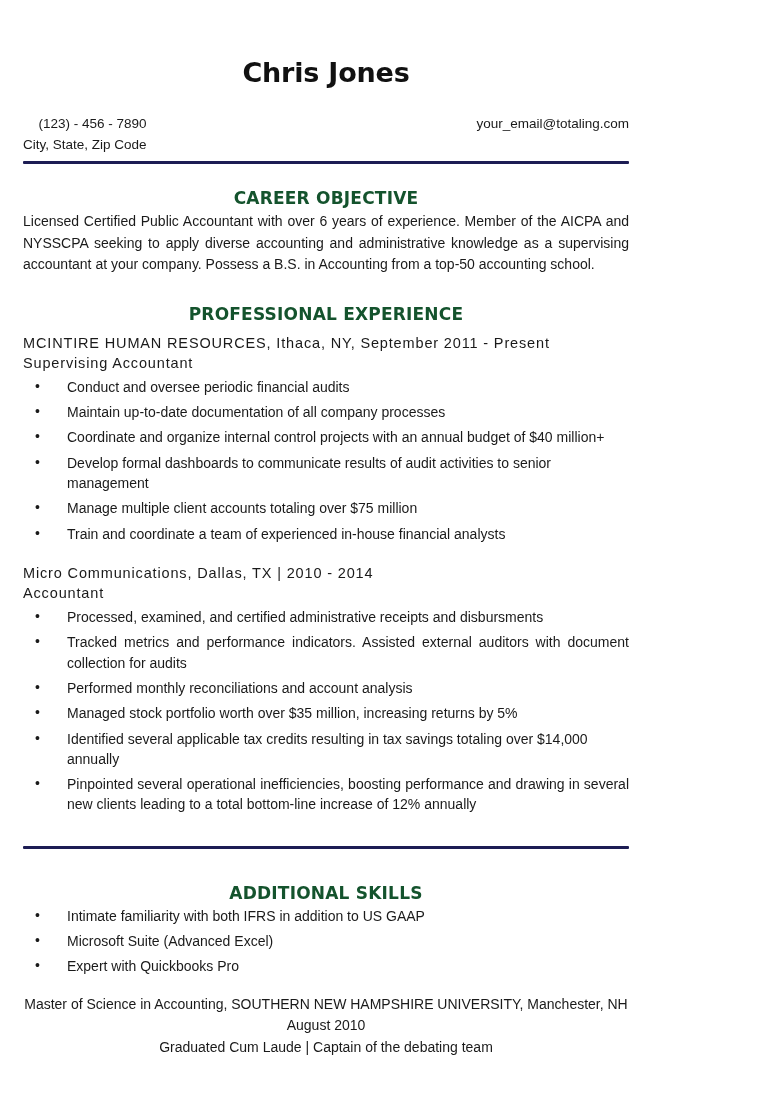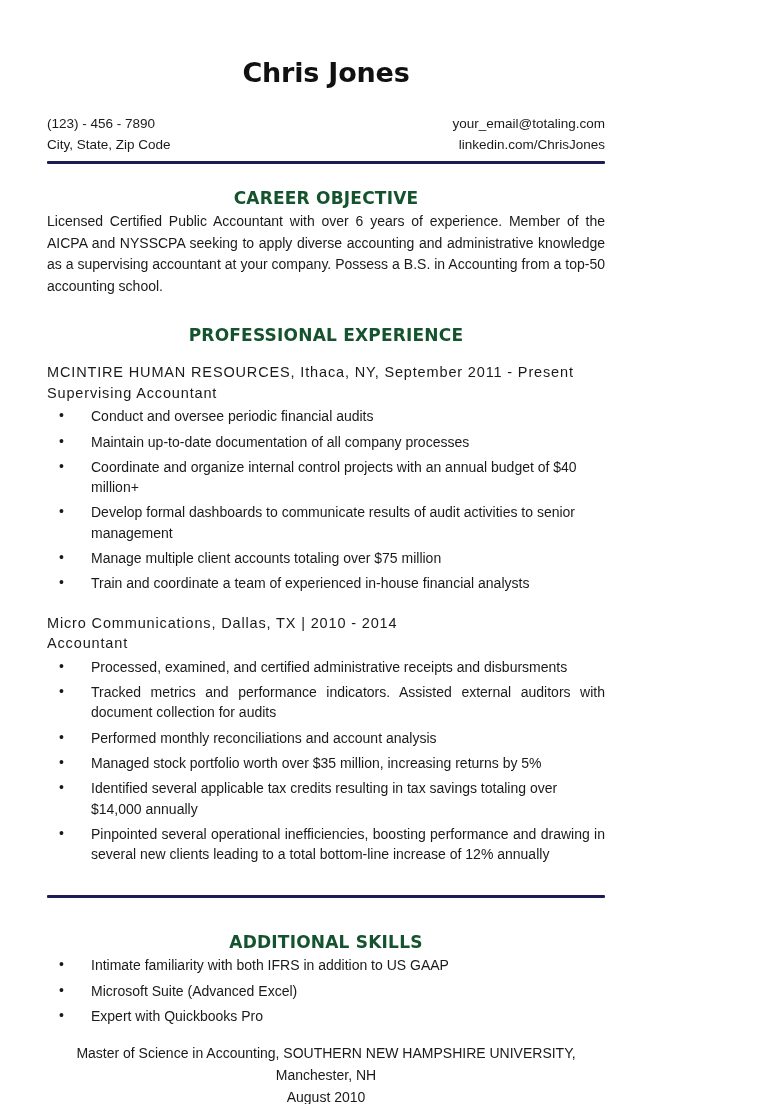--- a/index.html
+++ b/index.html
@@ -11,21 +11,21 @@
     background: #ffffff;
     font-family: "Liberation Sans", sans-serif;
     color: #1a1a1a;
     overflow: hidden;
   }
 
   .page {
     position: relative;
     width: 652px;
     height: 1104px;
-    padding: 0 47px;
+    padding: 0 23px;
   }
 
   
   .name {
     text-align: center;
     font-family: "DejaVu Sans", sans-serif;
     font-size: 27px;
     font-weight: bold;
     letter-spacing: -0.2px;
     color: #111111;
@@ -39,21 +39,21 @@
     justify-content: space-between;
     align-items: flex-start;
     margin-top: 25px;
   }
   .contact-col { line-height: 1.52; }
   .contact-col div {
     font-size: 13.5px;
     color: #1a1a1a;
     white-space: nowrap;
   }
-  .contact-left { text-align: left; }
+  .contact-left { text-align: right; }
   .contact-right { text-align: right; }
 
   
   .divider {
     height: 3px;
     background: #1d1d54;
     border-radius: 1px;
     margin-top: 6px;
   }
   .divider-mid {
@@ -81,21 +81,21 @@
   
   .objective {
     margin-top: 3px;
     font-size: 14px;
     line-height: 1.53;
     text-align: justify;
     color: #1a1a1a;
   }
 
   
-  .job { margin-top: 17px; }
+  .job { margin-top: 9px; }
   .job-head,
   .job-title {
     font-family: "Liberation Sans", sans-serif;
     font-size: 14.5px;
     letter-spacing: 0.85px;
     color: #1a1a1a;
     line-height: 1.42;
   }
   .job-second { margin-top: 19px; }
 
@@ -145,21 +145,20 @@
 
   <h1 class="name">Chris Jones</h1>
 
   <div class="contact-row">
     <div class="contact-col contact-left">
       <div>(123) - 456 - 7890</div>
       <div>City, State, Zip Code</div>
     </div>
     <div class="contact-col contact-right">
       <div>your_email@totaling.com</div>
-      <div>linkedin.com/ChrisJones</div>
     </div>
   </div>
 
   <div class="divider"></div>
 
   <h2 class="section-title st-objective">CAREER OBJECTIVE</h2>
   <p class="objective">Licensed Certified Public Accountant with over 6 years of experience. Member of the AICPA and NYSSCPA seeking to apply diverse accounting and administrative knowledge as a supervising accountant at your company. Possess a B.S. in Accounting from a top-50 accounting school.</p>
 
   <h2 class="section-title st-experience">PROFESSIONAL EXPERIENCE</h2>
 

